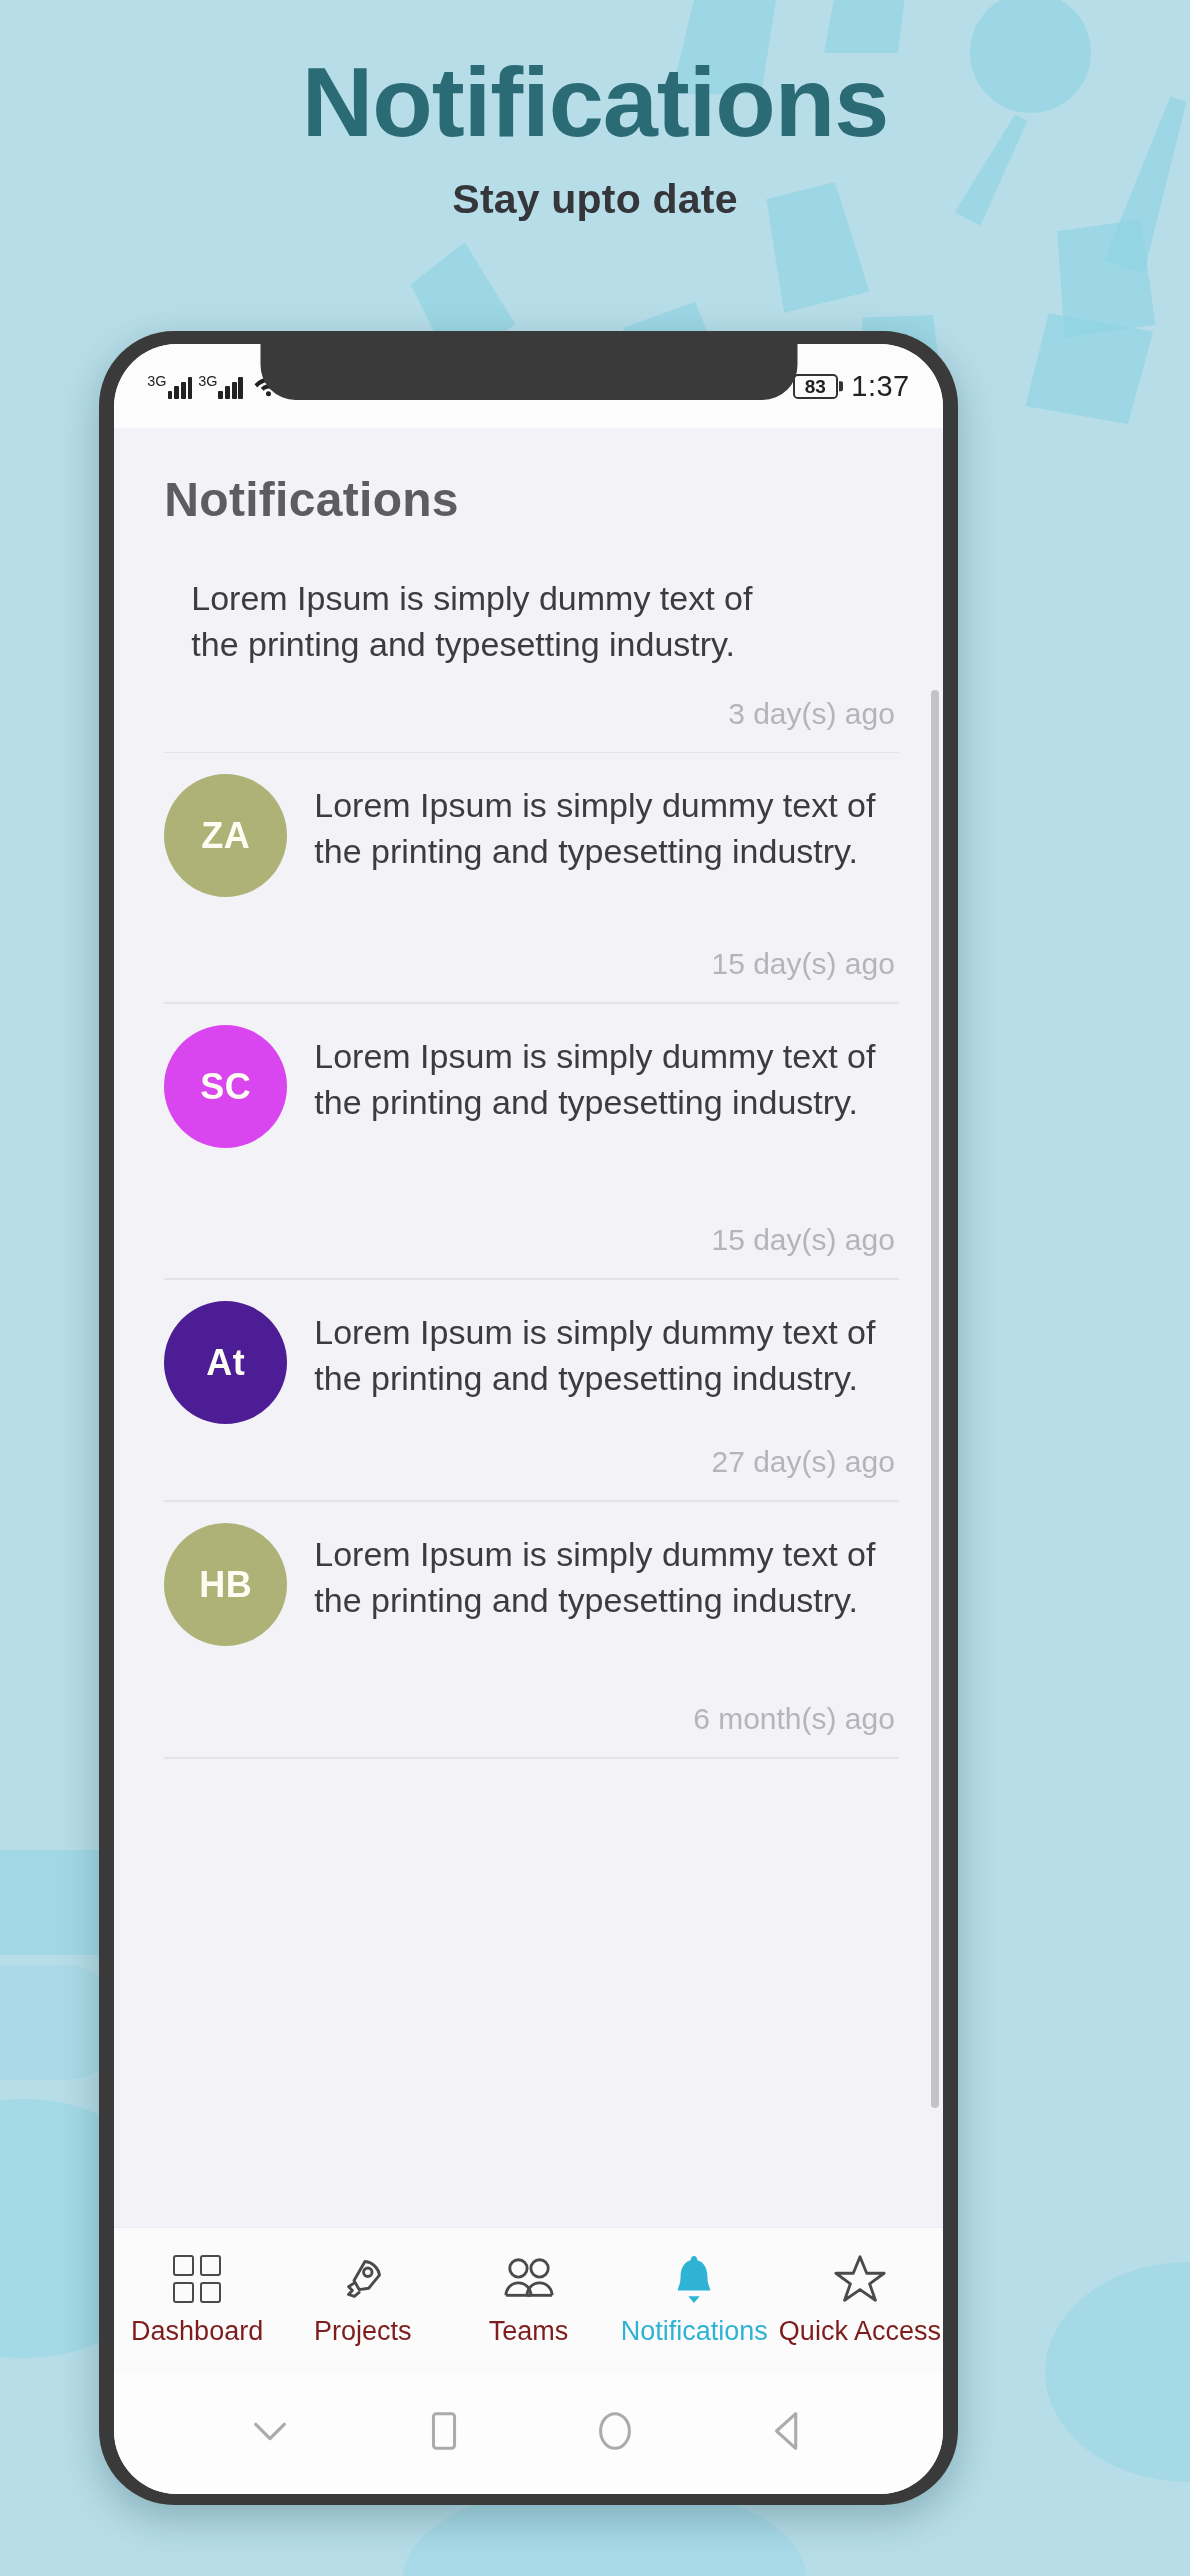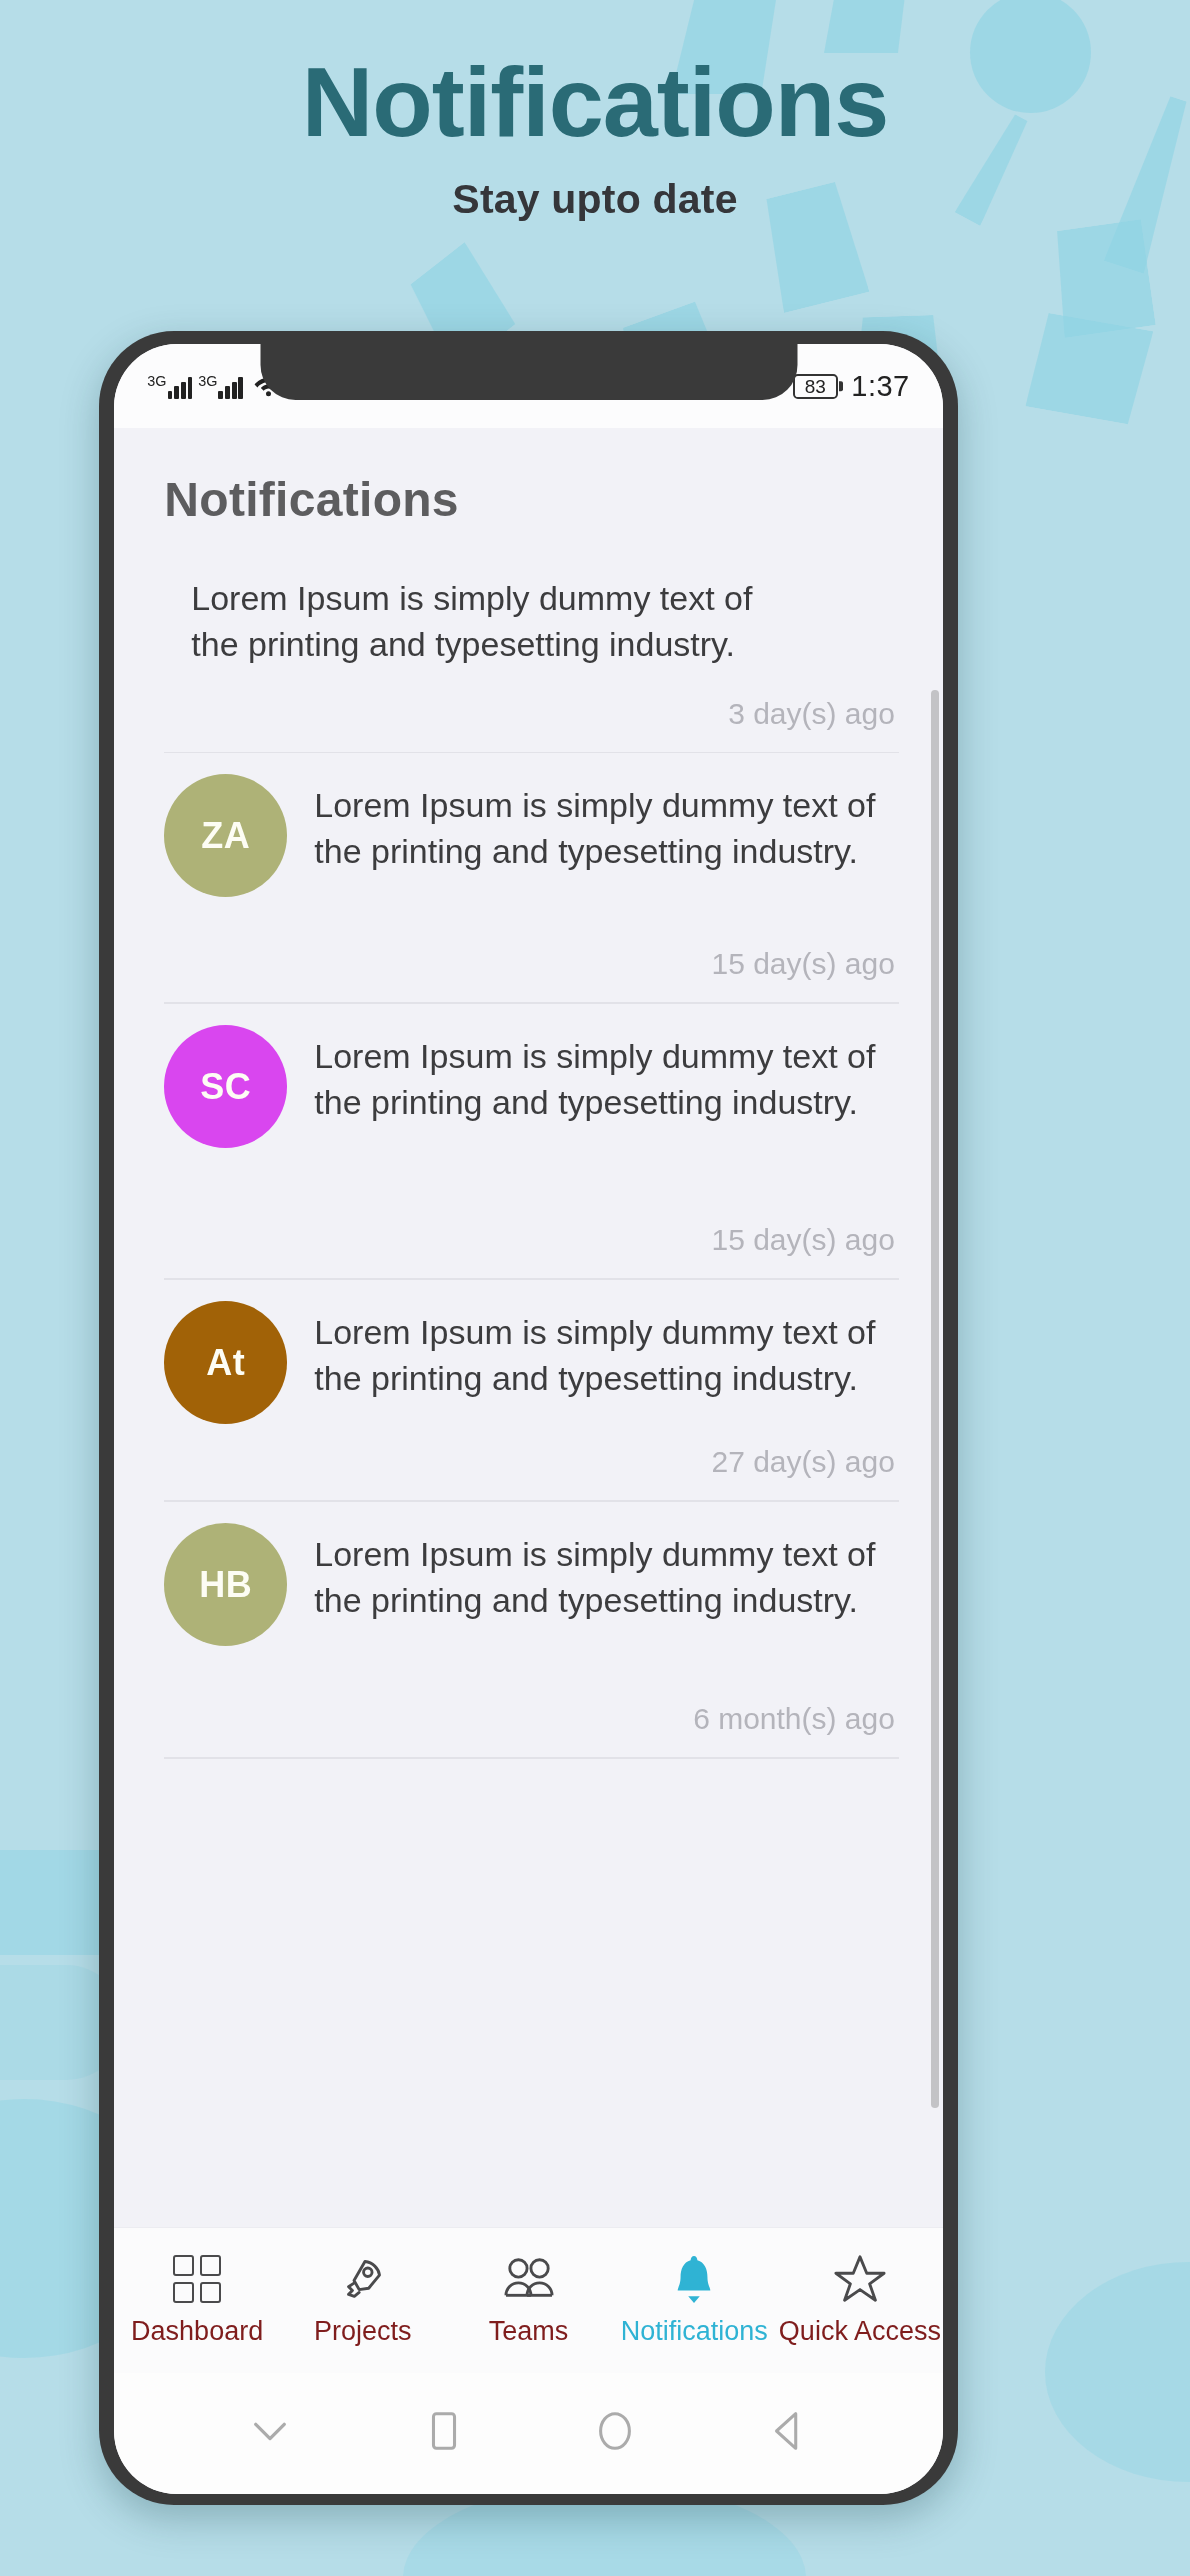--- a/index.html
+++ b/index.html
@@ -71,21 +71,21 @@
   .sb-right { margin-left:auto; display:flex; align-items:center; gap:13.4px; }
   .sig { display:flex; align-items:flex-end; gap:1.9px; height:25px; }
   .sig i { display:block; width:4.8px; background:#222; border-radius:1px; }
   .sig i:nth-child(1){height:7.7px} .sig i:nth-child(2){height:12.5px}
   .sig i:nth-child(3){height:17px} .sig i:nth-child(4){height:22px}
   .g-label { font-size:14.4px; vertical-align:top; line-height:1; margin-right:1px; }
   .sig-group { display:flex; align-items:flex-start; }
   .kbs { font-size:17px; color:#555; margin-left:5.8px; }
   .batt {
     border:2.9px solid #333; border-radius:4.8px; padding:1px 10px;
-    font-size:19px; font-weight:normal; line-height:1; position:relative;
+    font-size:19px; font-weight:bold; line-height:1; position:relative;
   }
   .batt::after {
     content:""; position:absolute; right:-6.7px; top:50%; transform:translateY(-50%);
     width:3.8px; height:9.6px; background:#333; border-radius:0 1.9px 1.9px 0;
   }
   .clock { font-size:29px; font-weight:500; letter-spacing:0.5px; }
 
   
   .app-title {
     font-size:48px; font-weight:bold; color:#5d5d5f;
@@ -252,21 +252,21 @@
         <div class="notif-row">
           <div class="avatar" style="background:#d946ef">SC</div>
           <div class="ntext">Lorem Ipsum is simply dummy text of the printing and typesetting industry.</div>
         </div>
         <div class="nmeta" style="margin-top:75px;">15 day(s) ago</div>
         <div class="divider"></div>
       </div>
 
       <div class="notif">
         <div class="notif-row">
-          <div class="avatar" style="background:#a16207">At</div>
+          <div class="avatar" style="background:#4c1d95">At</div>
           <div class="ntext">Lorem Ipsum is simply dummy text of the printing and typesetting industry.</div>
         </div>
         <div class="nmeta" style="margin-top:21px;">27 day(s) ago</div>
         <div class="divider"></div>
       </div>
 
       <div class="notif">
         <div class="notif-row">
           <div class="avatar" style="background:#aeb277">HB</div>
           <div class="ntext">Lorem Ipsum is simply dummy text of the printing and typesetting industry.</div>

